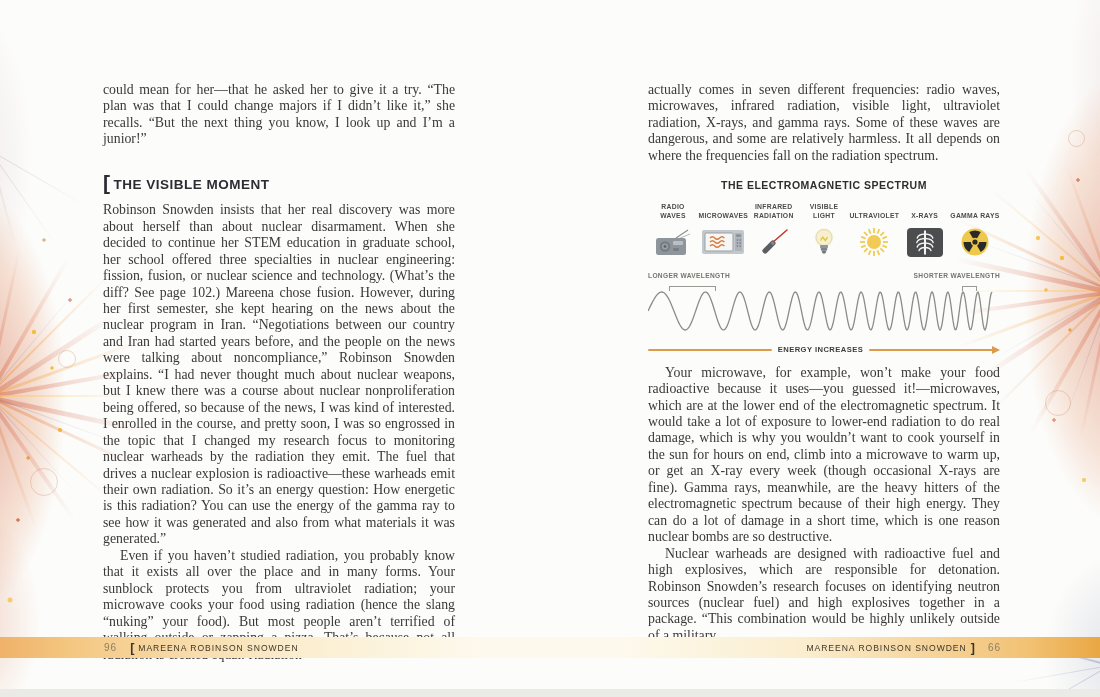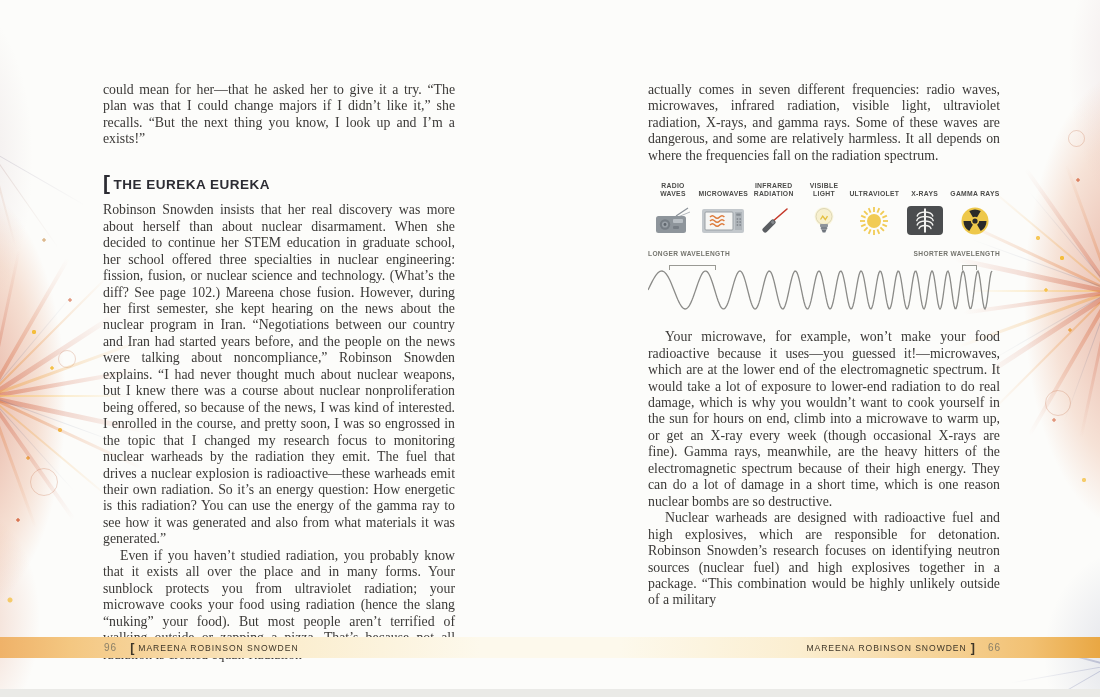--- a/index.html
+++ b/index.html
@@ -123,33 +123,34 @@
     <div class="streak" style="left: 162px; top: 290px; width: 140px; height: 1px; background: linear-gradient(90deg, rgba(90, 100, 135, 0.3), transparent); transform: rotate(110deg);"></div>
     <div class="streak" style="left: 162px; top: 290px; width: 150px; height: 1px; background: linear-gradient(90deg, rgba(90, 100, 135, 0.25), transparent); transform: rotate(200deg);"></div>
     <div class="streak" style="left: 162px; top: 290px; width: 130px; height: 1px; background: linear-gradient(90deg, rgba(90, 100, 135, 0.25), transparent); transform: rotate(230deg);"></div>
     <div class="streak" style="left: 162px; top: 290px; width: 145px; height: 1px; background: linear-gradient(90deg, rgba(100, 110, 140, 0.25), transparent); transform: rotate(150deg);"></div>
     <div class="streak" style="left: 160px; top: 665px; width: 120px; height: 1px; background: linear-gradient(90deg, rgba(80, 90, 150, 0.3), transparent); transform: rotate(150deg);"></div>
     <div class="streak" style="left: 160px; top: 665px; width: 100px; height: 1px; background: linear-gradient(90deg, rgba(80, 90, 150, 0.25), transparent); transform: rotate(170deg);"></div>
     <div class="streak" style="left: 160px; top: 665px; width: 110px; height: 1.5px; background: linear-gradient(90deg, rgba(70, 80, 140, 0.3), transparent); transform: rotate(195deg);"></div>
   </div>
 
 <div class="page-col" id="left-col">
-  <p>could mean for her—that he asked her to give it a try. “The plan was that I could change majors if I didn’t like it,” she recalls. “But the next thing you know, I look up and I’m a exists!”</p>
+  <p>could mean for her—that he asked her to give it a try. “The plan was that I could change majors if I didn’t like it,” she recalls. “But the next thing you know, I look up and I’m a junior!”</p>
   <div class="section-heading">
     <span class="heading-bracket">[</span>
-    <span>THE EUREKA EUREKA</span>
+    <span>THE VISIBLE MOMENT</span>
   </div>
   <p>Robinson Snowden insists that her real discovery was more about herself than about nuclear disarmament. When she decided to continue her STEM education in graduate school, her school offered three specialties in nuclear engineering: fission, fusion, or nuclear science and technology. (What’s the diff? See page 102.) Mareena chose fusion. However, during her first semester, she kept hearing on the news about the nuclear program in Iran. “Negotiations between our country and Iran had started years before, and the people on the news were talking about noncompliance,” Robinson Snowden explains. “I had never thought much about nuclear weapons, but I knew there was a course about nuclear nonproliferation being offered, so because of the news, I was kind of interested. I enrolled in the course, and pretty soon, I was so engrossed in the topic that I changed my research focus to monitoring nuclear warheads by the radiation they emit. The fuel that drives a nuclear explosion is radioactive—these warheads emit their own radiation. So it’s an energy question: How energetic is this radiation? You can use the energy of the gamma ray to see how it was generated and also from what materials it was generated.”</p>
   <p class="indent">Even if you haven’t studied radiation, you probably know that it exists all over the place and in many forms. Your sunblock protects you from ultraviolet radiation; your microwave cooks your food using radiation (hence the slang “nuking” your food). But most people aren’t terrified of walking outside or zapping a pizza. That’s because not all radiation is created equal. Radiation</p>
 </div>
 
 <div class="page-col" id="right-col">
   <p>actually comes in seven different frequencies: radio waves, microwaves, infrared radiation, visible light, ultraviolet radiation, X-rays, and gamma rays. Some of these waves are dangerous, and some are relatively harmless. It all depends on where the frequencies fall on the radiation spectrum.</p>
 
   <div class="diagram">
+    <div class="diagram-title">THE ELECTROMAGNETIC SPECTRUM</div>
 
     <div class="bands">
       <div class="band">
         <div class="band-label">RADIO WAVES</div>
         <div class="band-icon">
           <svg width="36" height="27" viewBox="0 0 36 27">
             <line x1="21" y1="9" x2="33" y2="1" stroke="#8a9097" stroke-width="1.2"></line>
             <line x1="24" y1="9.5" x2="35" y2="5" stroke="#b3b8bd" stroke-width="1"></line>
             <rect x="1" y="9" width="30" height="17" rx="2.5" fill="#8e959b"></rect>
             <circle cx="10" cy="17.5" r="5.2" fill="#767d84"></circle>
@@ -272,20 +273,26 @@
     </div>
 
     <div class="wave-wrap">
       <div class="wl-bracket" id="bracket-long"></div>
       <div class="wl-bracket" id="bracket-short"></div>
       <svg width="352" height="52" viewBox="0 0 352 52">
         <path id="wavepath" d="M0 26.0 L1 23.94 L2 21.88 L3 19.85 L4 17.89 L5 16.00 L6 14.23 L7 12.60 L8 11.14 L9 9.86 L10 8.79 L11 7.96 L12 7.38 L13 7.06 L14 7.02 L15 7.26 L16 7.79 L17 8.60 L18 9.70 L19 11.06 L20 12.68 L21 14.53 L22 16.58 L23 18.81 L24 21.18 L25 23.65 L26 26.18 L27 28.73 L28 31.24 L29 33.68 L30 35.99 L31 38.13 L32 40.04 L33 41.70 L34 43.05 L35 44.07 L36 44.72 L37 44.99 L38 44.87 L39 44.34 L40 43.41 L41 42.09 L42 40.40 L43 38.38 L44 36.07 L45 33.51 L46 30.75 L47 27.87 L48 24.92 L49 21.98 L50 19.12 L51 16.41 L52 13.93 L53 11.75 L54 9.91 L55 8.49 L56 7.52 L57 7.05 L58 7.08 L59 7.64 L60 8.71 L61 10.27 L62 12.29 L63 14.72 L64 17.49 L65 20.52 L66 23.74 L67 27.04 L68 30.33 L69 33.51 L70 36.46 L71 39.11 L72 41.35 L73 43.11 L74 44.32 L75 44.93 L76 44.91 L77 44.26 L78 42.98 L79 41.11 L80 38.71 L81 35.85 L82 32.62 L83 29.14 L84 25.52 L85 21.91 L86 18.42 L87 15.21 L88 12.38 L89 10.06 L90 8.35 L91 7.31 L92 7.00 L93 7.45 L94 8.64 L95 10.54 L96 13.08 L97 16.17 L98 19.68 L99 23.48 L100 27.40 L101 31.28 L102 34.95 L103 38.24 L104 41.01 L105 43.12 L106 44.48 L107 45.00 L108 44.65 L109 43.43 L110 41.40 L111 38.64 L112 35.26 L113 31.42 L114 27.30 L115 23.10 L116 19.03 L117 15.28 L118 12.06 L119 9.52 L120 7.82 L121 7.04 L122 7.25 L123 8.44 L124 10.56 L125 13.51 L126 17.14 L127 21.27 L128 25.68 L129 30.12 L130 34.35 L131 38.13 L132 41.24 L133 43.50 L134 44.76 L135 44.94 L136 44.01 L137 42.02 L138 39.07 L139 35.33 L140 31.01 L141 26.37 L142 21.69 L143 17.26 L144 13.35 L145 10.22 L146 8.08 L147 7.07 L148 7.27 L149 8.68 L150 11.23 L151 14.76 L152 19.05 L153 23.81 L154 28.74 L155 33.51 L156 37.77 L157 41.25 L158 43.68 L159 44.89 L160 44.77 L161 43.32 L162 40.63 L163 36.88 L164 32.33 L165 27.30 L166 22.16 L167 17.28 L168 13.04 L169 9.75 L170 7.68 L171 7.00 L172 7.77 L173 9.96 L174 13.39 L175 17.83 L176 22.93 L177 28.29 L178 33.48 L179 38.09 L180 41.73 L181 44.11 L182 45.00 L183 44.32 L184 42.11 L185 38.54 L186 33.91 L187 28.58 L188 23.02 L189 17.69 L190 13.07 L191 9.56 L192 7.49 L193 7.05 L194 8.29 L195 11.13 L196 15.32 L197 20.49 L198 26.18 L199 31.87 L200 37.04 L201 41.20 L202 43.94 L203 44.99 L204 44.25 L205 41.76 L206 37.74 L207 32.57 L208 26.75 L209 20.84 L210 15.42 L211 11.03 L212 8.12 L213 7.01 L214 7.81 L215 10.46 L216 14.72 L217 20.14 L218 26.19 L219 32.24 L220 37.66 L221 41.85 L222 44.38 L223 44.95 L224 43.49 L225 40.13 L226 35.22 L227 29.30 L228 22.99 L229 17.00 L230 11.99 L231 8.54 L232 7.04 L233 7.69 L234 10.43 L235 14.96 L236 20.77 L237 27.21 L238 33.52 L239 38.97 L240 42.90 L241 44.85 L242 44.54 L243 42.02 L244 37.55 L245 31.67 L246 25.09 L247 18.59 L248 13.00 L249 9.00 L250 7.11 L251 7.58 L252 10.38 L253 15.17 L254 21.35 L255 28.14 L256 34.67 L257 40.10 L258 43.70 L259 45.00 L260 43.80 L261 40.23 L262 34.77 L263 28.11 L264 21.16 L265 14.84 L266 10.02 L267 7.38 L268 7.28 L269 9.78 L270 14.53 L271 20.89 L272 27.99 L273 34.82 L274 40.42 L275 43.98 L276 44.97 L277 43.24 L278 39.00 L279 32.87 L280 25.71 L281 18.58 L282 12.53 L283 8.46 L284 7.00 L285 8.38 L286 12.42 L287 18.53 L288 25.79 L289 33.10 L290 39.33 L291 43.52 L292 45.00 L293 43.52 L294 39.29 L295 32.96 L296 25.51 L297 18.12 L298 11.97 L299 8.07 L300 7.04 L301 9.09 L302 13.90 L303 20.71 L304 28.39 L305 35.70 L306 41.42 L307 44.57 L308 44.62 L309 41.53 L310 35.80 L311 28.40 L312 20.57 L313 13.65 L314 8.85 L315 7.01 L316 8.47 L317 13.00 L318 19.83 L319 27.76 L320 35.39 L321 41.37 L322 44.62 L323 44.52 L324 41.07 L325 34.89 L326 27.07 L327 19.04 L328 12.27 L329 8.02 L330 7.10 L331 9.71 L332 15.36 L333 23.03 L334 31.28 L335 38.54 L336 43.43 L337 44.99 L338 42.90 L339 37.55 L340 29.94 L341 21.55 L342 14.01 L343 8.81 L344 7.00" fill="none" stroke="#8b8b88" stroke-width="1.3"></path>
       </svg>
     </div>
 
+    <div class="energy-row">
+      <div class="energy-line" style="background: rgb(221, 154, 74);"></div>
+      <div class="energy-label">ENERGY INCREASES</div>
+      <div class="energy-line" style="background: rgb(221, 154, 74);"></div>
+      <div class="arrow-head" style="border-left-color: rgb(221, 154, 74);"></div>
+    </div>
   </div>
 
   <p class="indent">Your microwave, for example, won’t make your food radioactive because it uses—you guessed it!—microwaves, which are at the lower end of the electromagnetic spectrum. It would take a lot of exposure to lower-end radiation to do real damage, which is why you wouldn’t want to cook yourself in the sun for hours on end, climb into a microwave to warm up, or get an X-ray every week (though occasional X-rays are fine). Gamma rays, meanwhile, are the heavy hitters of the electromagnetic spectrum because of their high energy. They can do a lot of damage in a short time, which is one reason nuclear bombs are so destructive.</p>
   <p class="indent">Nuclear warheads are designed with radioactive fuel and high explosives, which are responsible for detonation. Robinson Snowden’s research focuses on identifying neutron sources (nuclear fuel) and high explosives together in a package. “This combination would be highly unlikely outside of a military</p>
 </div>
 
 <div class="footer-band">
   <div class="footer-left">
     <span class="page-num">96</span>
     <span style="display:flex;align-items:center;gap:4px;">

